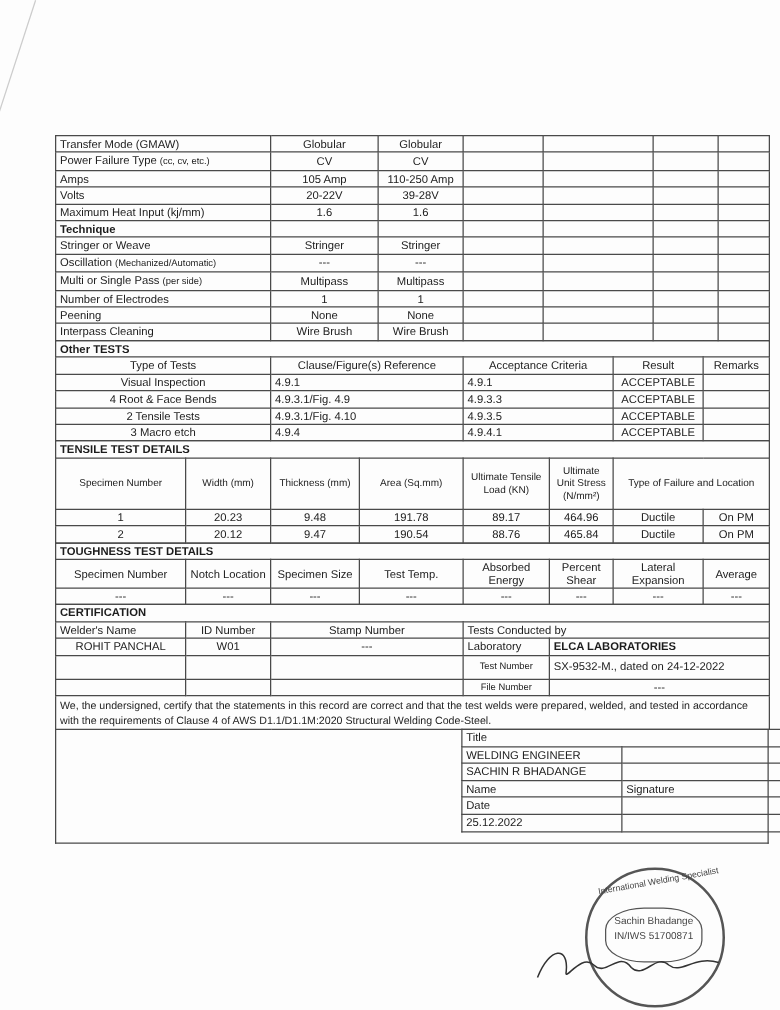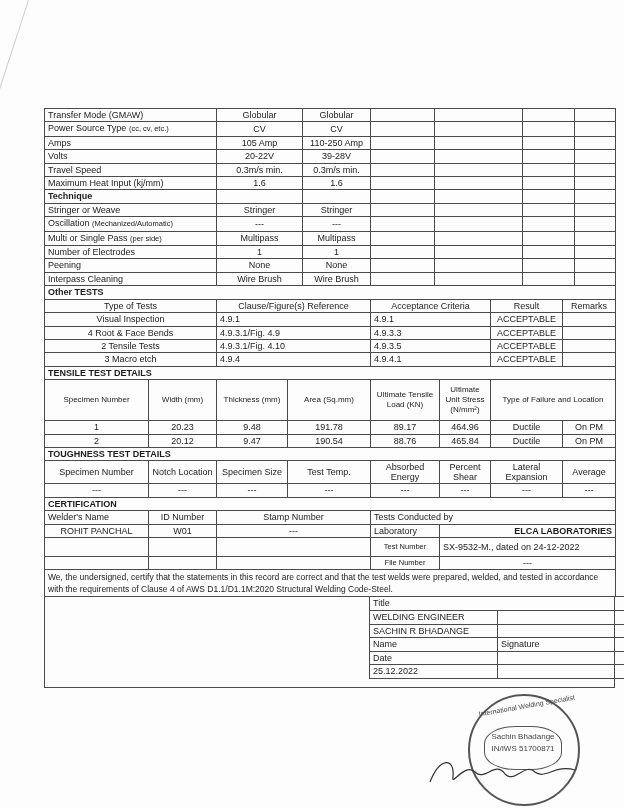--- a/index.html
+++ b/index.html
@@ -5,21 +5,21 @@
   html, body { margin: 0; padding: 0; }
   body {
     width: 624px; height: 808px; background: #fdfdfd; position: relative; overflow: hidden;
     font-family: "Liberation Sans", sans-serif; color: #1c1c1c;
   }
   .fold-line { position: absolute; left: 28px; top: 0; width: 1px; height: 140px; background: #ccc; transform: rotate(18deg); transform-origin: top left; }
   .sheet { position: absolute; left: 44px; top: 108px; width: 571px; }
   table { border-collapse: collapse; width: 100%; table-layout: fixed; }
   td, th { border: 1px solid #4a4a4a; padding: 0 3px; font-size: 9px; line-height: 12.4px; height: 12.4px; font-weight: normal; white-space: nowrap; overflow: hidden; }
   .c { text-align: center; }
-  .b { font-weight: bold; text-align: right; }
+  .b { font-weight: bold; }
   .sec td { font-weight: bold; }
   .small { font-size: 7.5px; }
   .hdr td { height: 40px; line-height: 10px; white-space: normal; text-align: center; font-size: 8px; }
   .hdr2 td { height: 22px; line-height: 10px; white-space: normal; text-align: center; font-size: 9px; }
   .tall td { height: 18px; }
   .stmt td { white-space: normal; line-height: 12px; font-size: 8.5px; height: 26px; }
   .sign-wrap { position: relative; height: 90px; border-left: 1px solid #4a4a4a; border-right: 1px solid #4a4a4a; border-bottom: 1px solid #4a4a4a; }
   .sign-table { position: absolute; left: 324px; top: -1px; width: 257px; }
   .sign-table td { height: 12.6px; }
   .stamp { position: absolute; left: 428px; top: 52px; width: 112px; height: 112px; border: 2px solid #555; border-radius: 50%; color: #444; }
@@ -48,50 +48,41 @@
         <tr>
           <td><span>Transfer Mode (GMAW)</span></td>
           <td class="c">Globular</td>
           <td class="c">Globular</td>
           <td></td>
           <td></td>
           <td></td>
           <td></td>
         </tr>
         <tr>
-          <td><span>Power Source Type</span> <span class="small">(cc, cv, etc.)</span></td>
+          <td><span>Power Failure Type</span> <span class="small">(cc, cv, etc.)</span></td>
           <td class="c">CV</td>
           <td class="c">CV</td>
           <td></td>
           <td></td>
           <td></td>
           <td></td>
         </tr>
         <tr>
           <td><span>Amps</span></td>
           <td class="c">105 Amp</td>
           <td class="c">110-250 Amp</td>
           <td></td>
           <td></td>
           <td></td>
           <td></td>
         </tr>
         <tr>
           <td><span>Volts</span></td>
           <td class="c">20-22V</td>
           <td class="c">39-28V</td>
-          <td></td>
-          <td></td>
-          <td></td>
-          <td></td>
-        </tr>
-        <tr>
-          <td><span>Travel Speed</span></td>
-          <td class="c">0.3m/s min.</td>
-          <td class="c">0.3m/s min.</td>
           <td></td>
           <td></td>
           <td></td>
           <td></td>
         </tr>
         <tr>
           <td><span>Maximum Heat Input (kj/mm)</span></td>
           <td class="c">1.6</td>
           <td class="c">1.6</td>
           <td></td>

